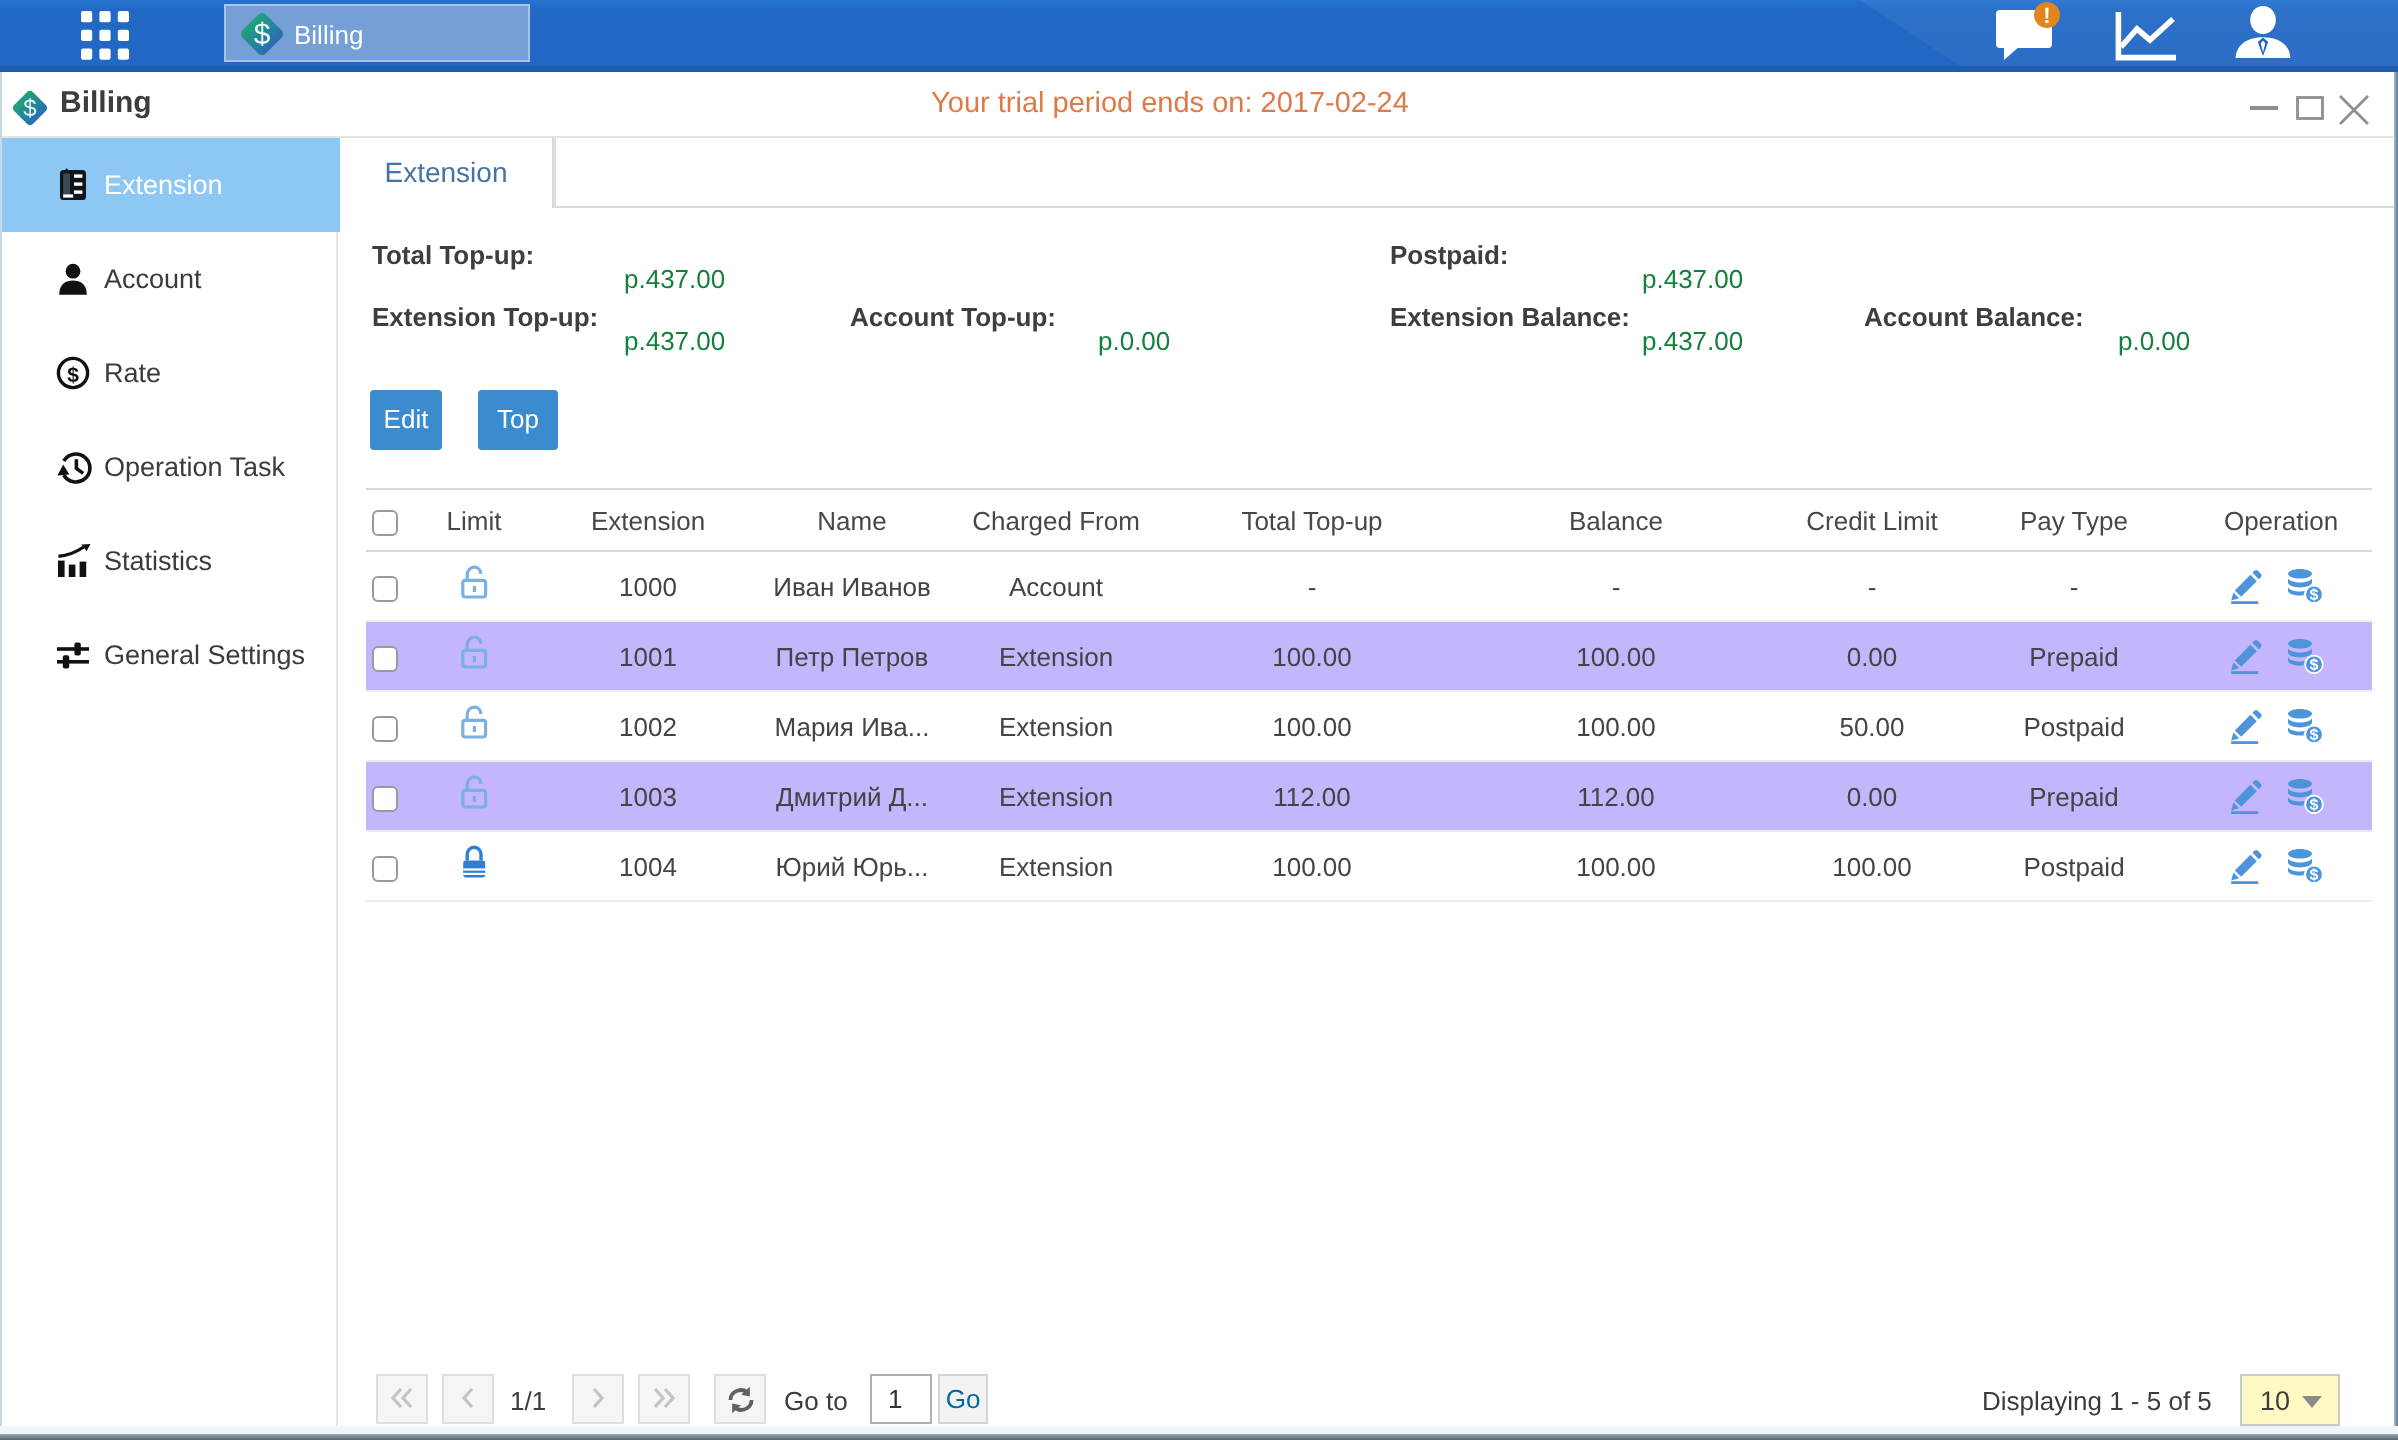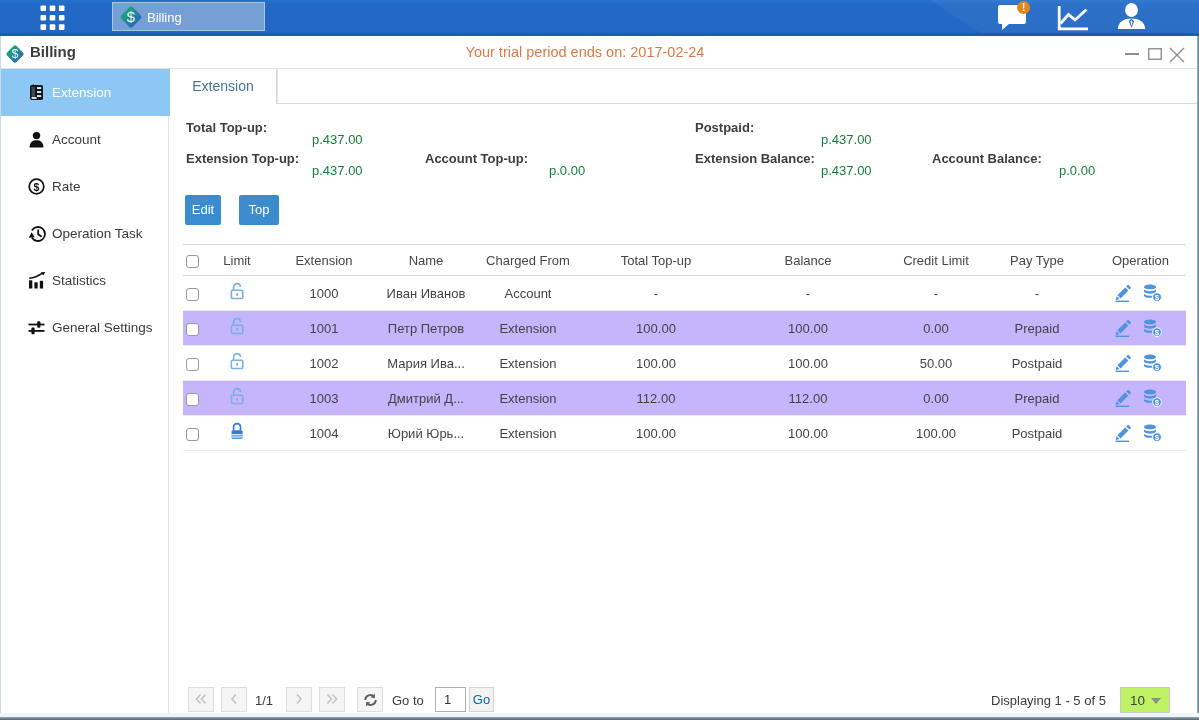--- a/index.html
+++ b/index.html
@@ -65,21 +65,21 @@
 
 
 .pgbtn { position:absolute; top:618px; width:26px; height:25px; background:#f5f5f5; border:1px solid #dedede; }
 .pgbtn svg { display:block; margin:5px auto 0; }
 .pgtext { position:absolute; font-size:13px; color:#3c3c3c; }
 .goinput { position:absolute; left:265px; top:618px; width:31px; height:25px; border:1px solid #b0b0b0;
   font-size:13px; color:#333; padding-left:8px; line-height:23px; background:#fff; }
 .gobtn { position:absolute; left:299px; top:618px; width:25px; height:25px; background:#f2f2f2;
   border:1px solid #d4d4d4; font-size:13px; color:#0369a1; text-align:center; line-height:23px; }
 .pagesize { position:absolute; left:950px; top:618px; width:50px; height:26px; border:1px solid #c9c9c9;
-  background:#bef264; font-size:13.5px; color:#3c3c3c; }
+  background:#fef9c3; font-size:13.5px; color:#3c3c3c; }
 .pagesize .num { position:absolute; left:9px; top:5px; }
 .pagesize .tri { position:absolute; right:8px; top:10px; width:0; height:0;
   border-left:5.5px solid transparent; border-right:5.5px solid transparent; border-top:6px solid #8b8b8b; }
 
 
 .ledge { position:absolute; left:0; top:36px; width:1px; height:684px; background:#ccd9e2; }
 .redge { position:absolute; left:1197px; top:36px; width:2px; height:684px; background:linear-gradient(90deg,#a9c0cf,#567a91); }
 
 .bedge1 { position:absolute; left:0; top:713px; width:1199px; height:4px; background:#eff6fa; }
 .bedge2 { position:absolute; left:0; top:717px; width:1199px; height:3px; background:linear-gradient(180deg,#98a6b0,#55656f); }

